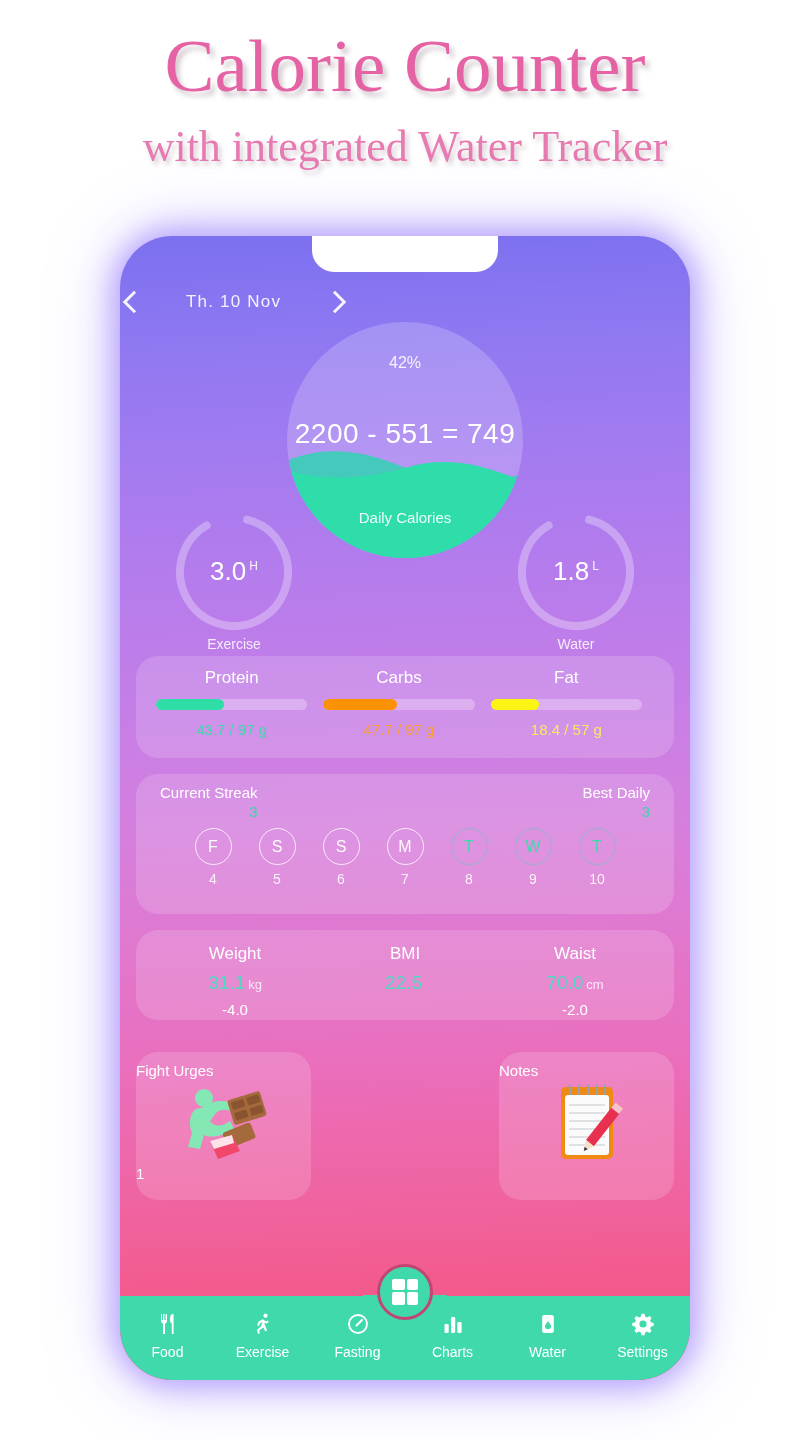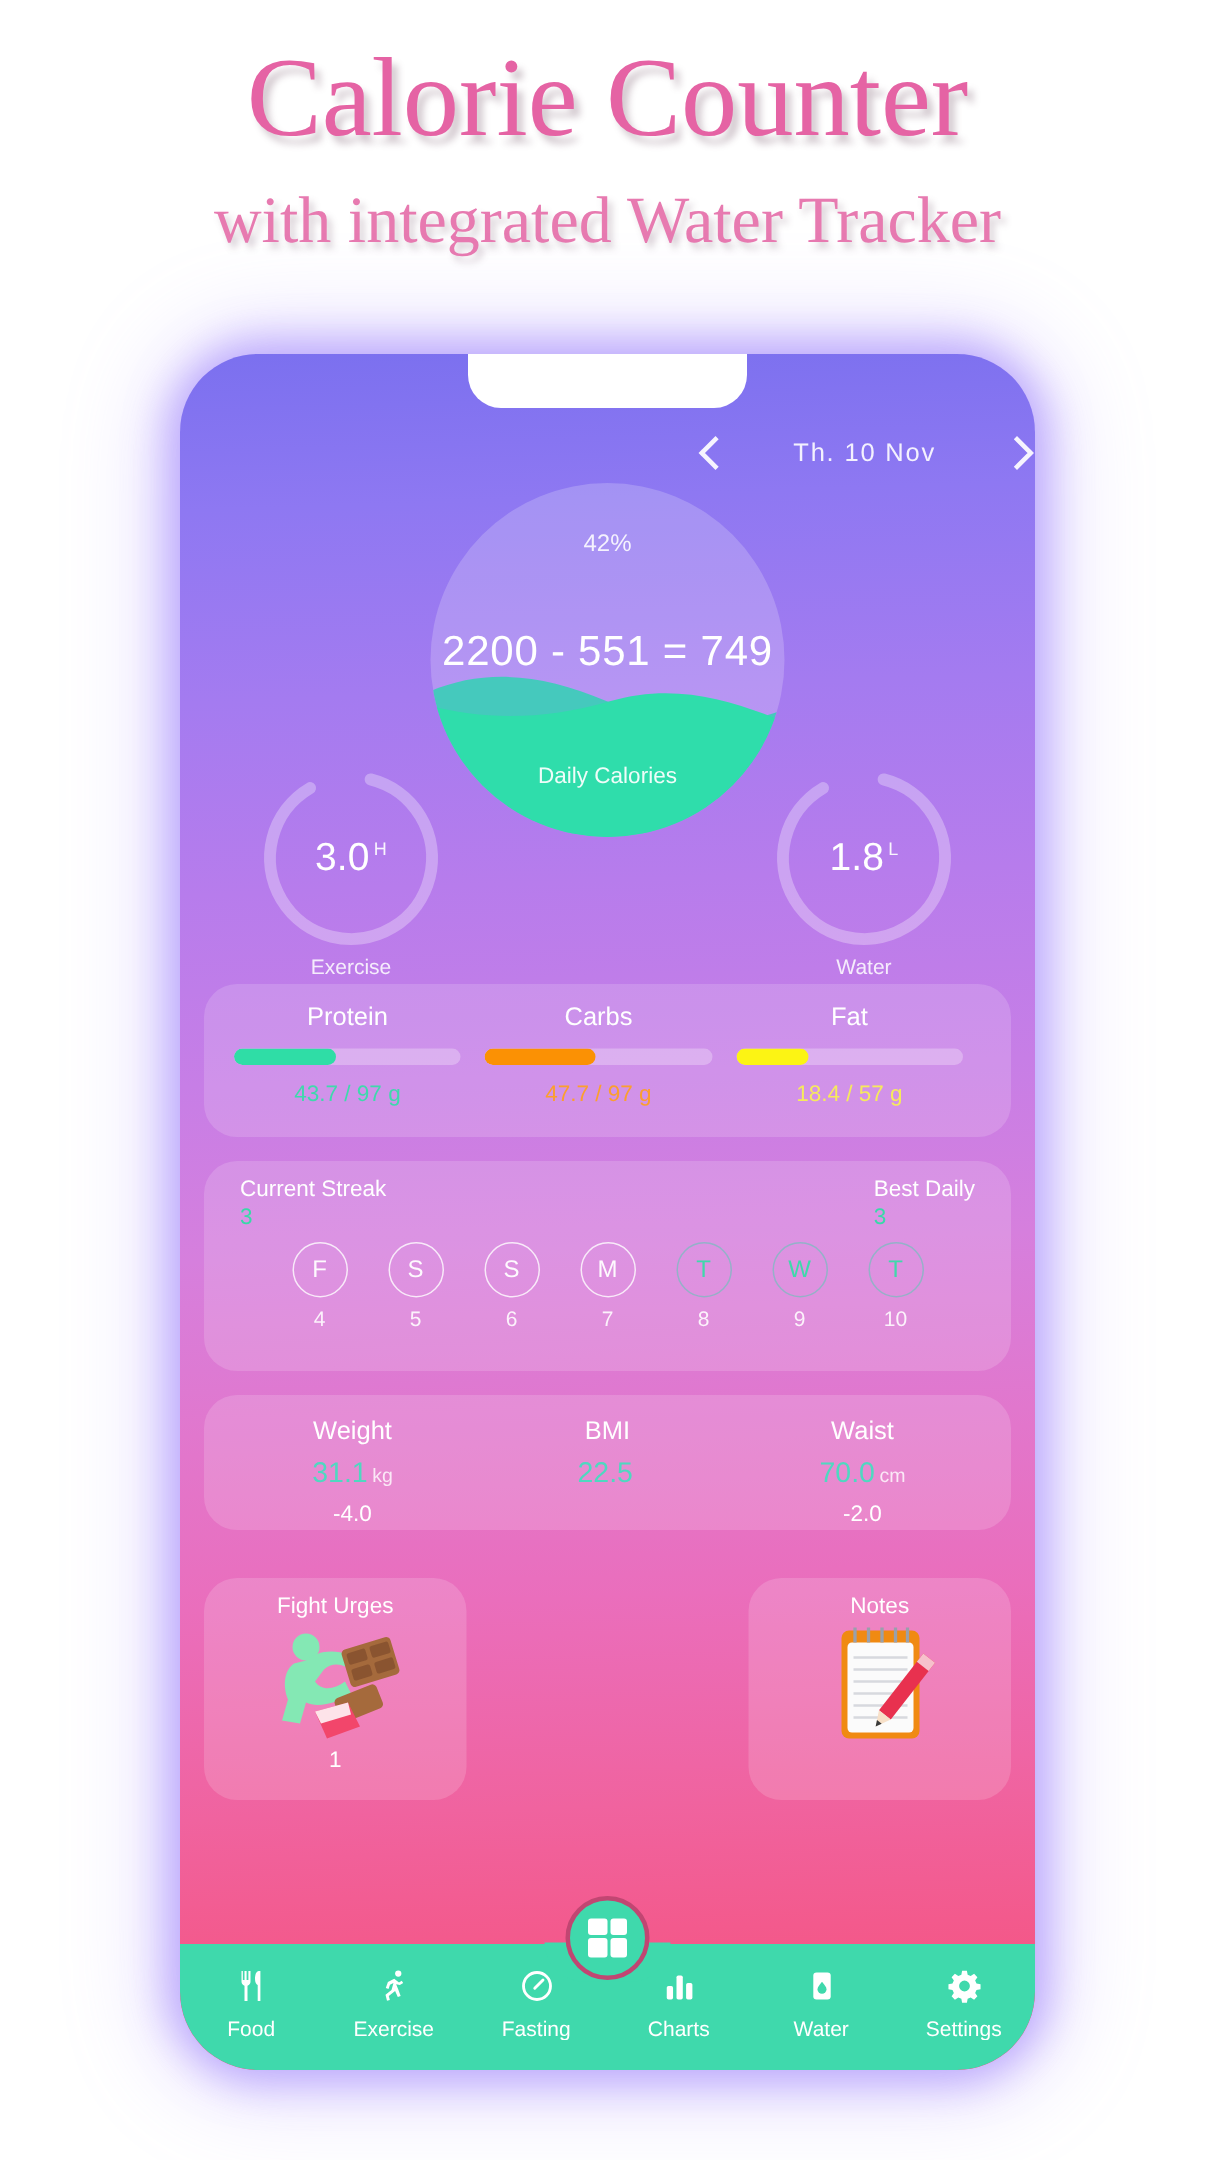--- a/index.html
+++ b/index.html
@@ -88,21 +88,21 @@
   }
 
   
   .date-bar {
     position: absolute;
     top: 46px;
     left: 0; right: 0;
     height: 40px;
     display: flex;
     align-items: center;
-    justify-content: flex-end;
+    justify-content: flex-start;
     gap: 40px;
     z-index: 30;
   }
   .chev {
     width: 26px; height: 26px;
     position: relative;
     cursor: pointer;
   }
   .chev::before {
     content: "";
@@ -226,21 +226,21 @@
     margin-top: 11px;
     font-size: 15px;
   }
 
   .streak-card { top: 538px; height: 140px; }
   .streak-top {
     position: relative;
     height: 48px;
     padding: 10px 20px 0 20px;
   }
-  .streak-block { position: absolute; text-align: left; }
+  .streak-block { position: absolute; text-align: right; }
   .streak-block.l { left: 24px; top: 10px; }
   .streak-block.r { right: 24px; top: 10px; }
   .streak-cap { font-size: 15px; color: #ffffff; }
   .streak-num { font-size: 15px; color: #39d9a8; margin-top: 2px; }
   .days-row {
     display: flex;
     justify-content: center;
     gap: 16px;
     margin-top: 6px;
   }
@@ -286,21 +286,21 @@
   .body-delta.blank { visibility: hidden; }
 
   .tiles-row { position: absolute; top: 816px; left: 16px; width: 538px; height: 148px; }
   .tile {
     position: absolute;
     top: 0;
     width: 175px;
     height: 148px;
     background: rgba(255,255,255,0.16);
     border-radius: 22px;
-    text-align: center;
+    text-align: left;
     padding-top: 10px;
   }
   .tile.left { left: 0; }
   .tile.right { right: 0; }
   .tile-title { font-size: 15px; color: #ffffff; }
   .tile-art { height: 88px; display: flex; align-items: center; justify-content: center; }
   .tile-count { font-size: 15px; color: #ffffff; margin-top: -2px; }
 
   
   .navbar {

